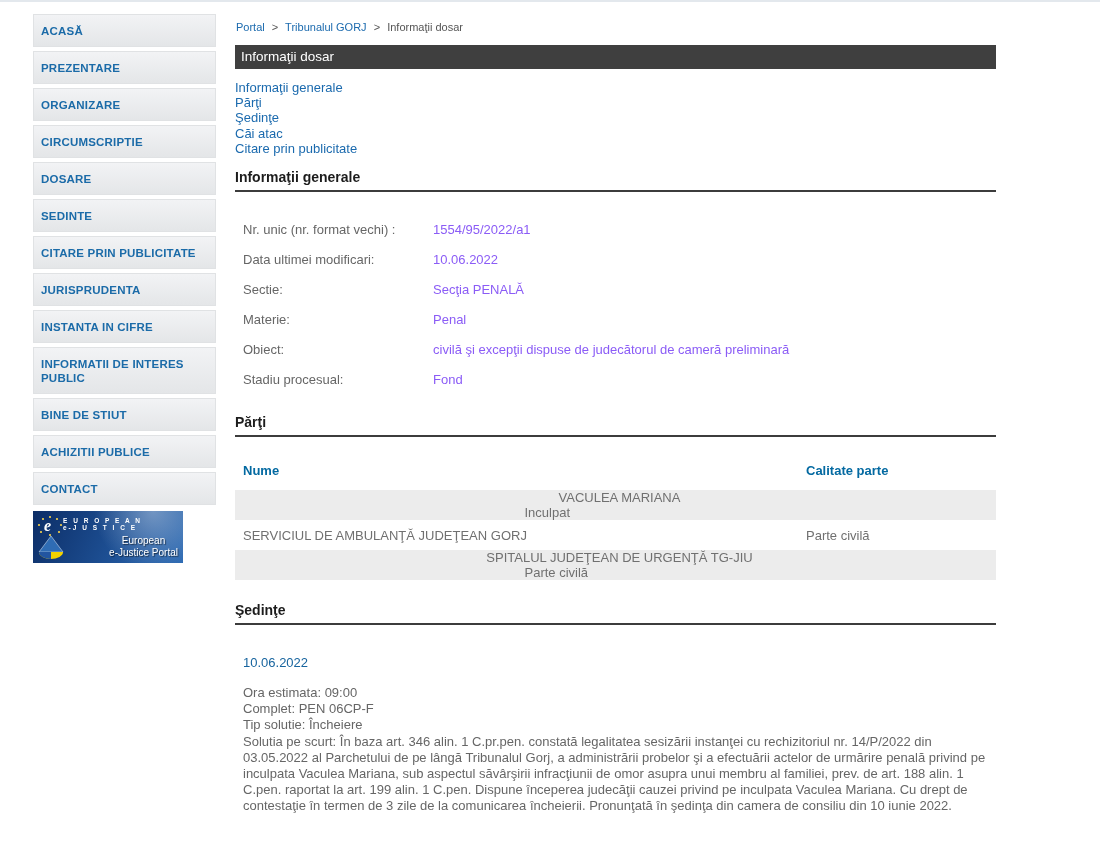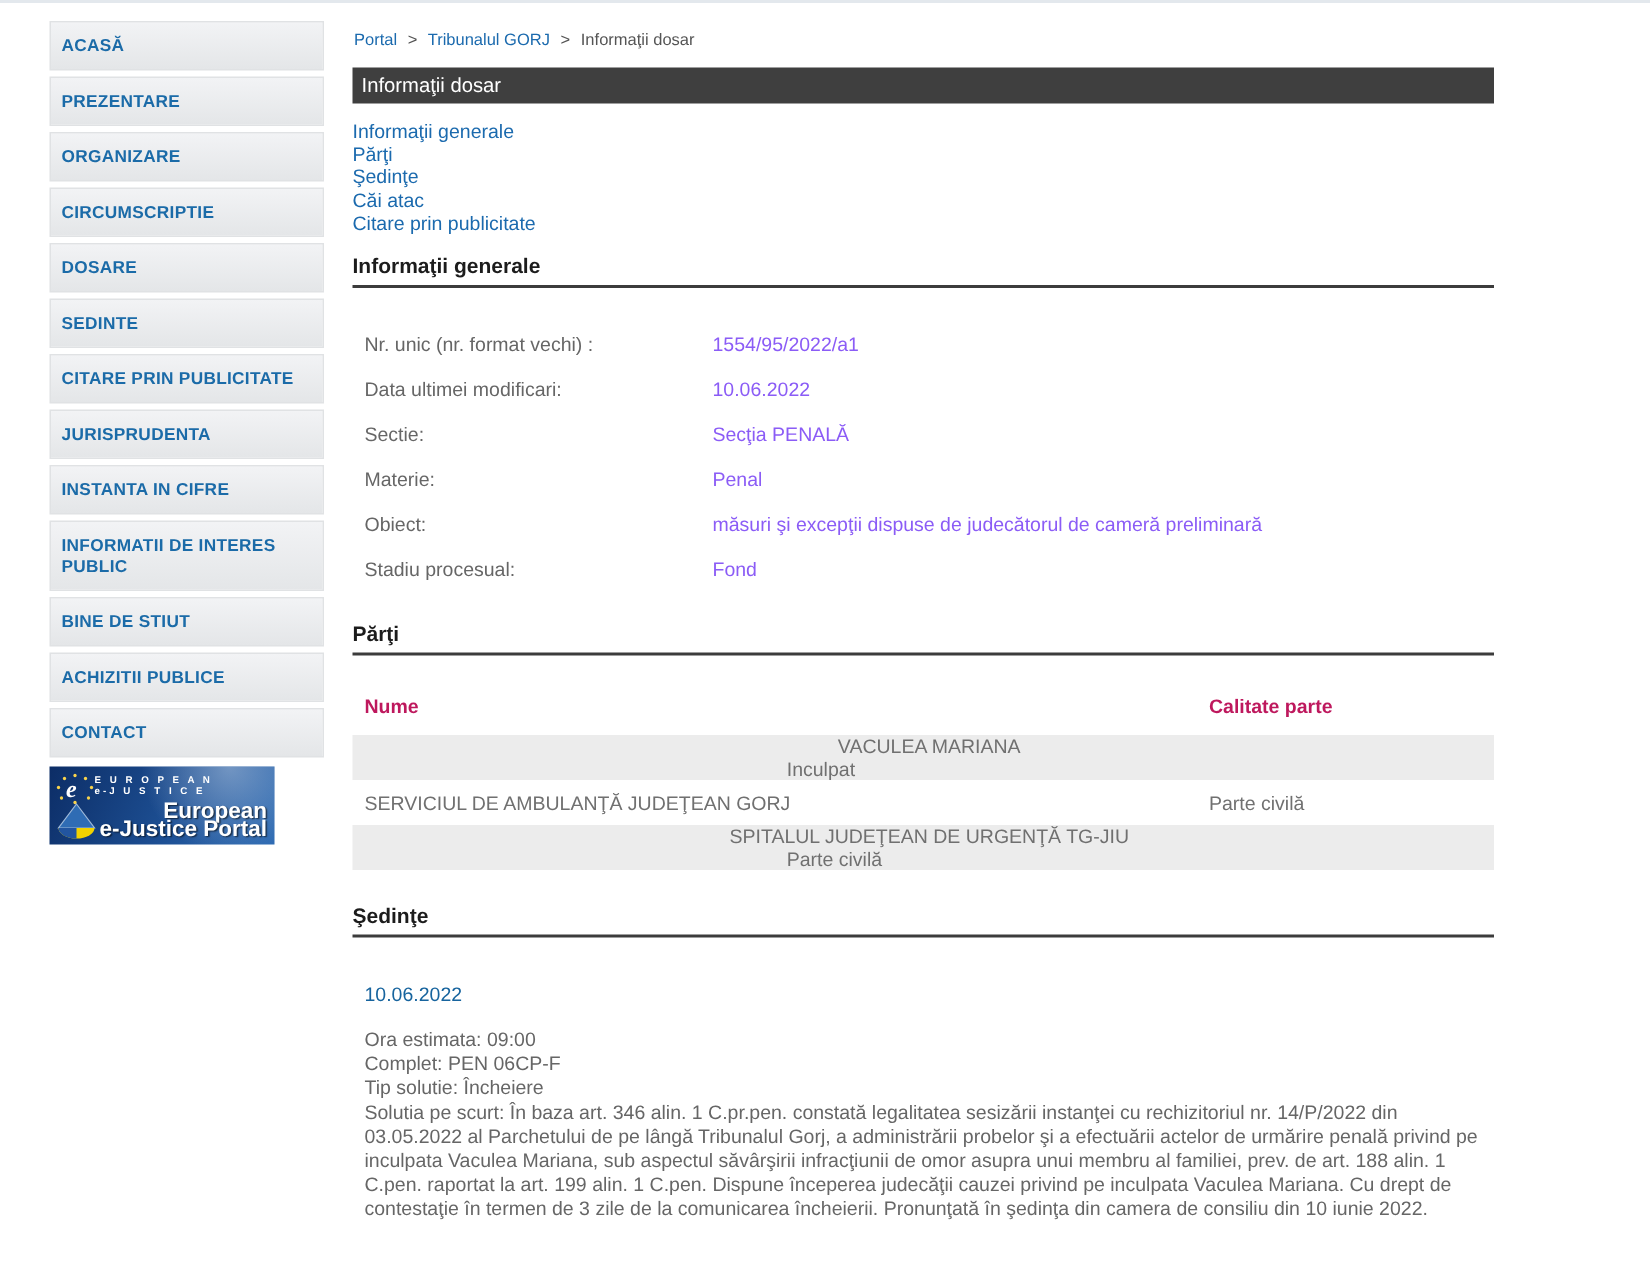--- a/index.html
+++ b/index.html
@@ -32,22 +32,22 @@
       linear-gradient(115deg, #0c2d66 0%, #1d4f93 55%, #2f6cb4 100%);
     overflow: hidden; cursor: pointer;
   }
   .ejustice-banner .logo-area { position: absolute; left: 4px; top: 3px; }
   .ejustice-banner .logo-text {
     position: absolute; left: 30px; top: 6px;
     color: #ffffff; font-size: 6.5px; font-weight: bold; letter-spacing: 2px;
     line-height: 7px; white-space: nowrap;
   }
   .ejustice-banner .caption {
-    position: absolute; right: 5px; bottom: 4px; text-align: right;
-    color: #ffffff; font-size: 15px; font-weight: bold; line-height: 12px;
+    position: absolute; right: 5px; bottom: 4px; text-align: center;
+    color: #ffffff; font-size: 10px; font-weight: normal; line-height: 12px;
     text-shadow: 1px 1px 1px rgba(0,0,0,0.6);
   }
 
   
   .main { width: 761px; }
   .breadcrumb { padding: 7px 0 12px 1px; font-size: 11px; color: #555; }
   .breadcrumb a { color: #1b6aae; text-decoration: none; cursor: pointer; }
   .breadcrumb .sep { color: #555; margin: 0 4px; }
 
   .title-bar {
@@ -61,27 +61,27 @@
     display: block; color: #1b6aae; text-decoration: none;
     font-size: 13px; line-height: 15.2px; cursor: pointer; width: max-content;
   }
 
   .section-heading {
     color: #1c1c1c; font-weight: bold; font-size: 14px;
     padding-bottom: 5px; border-bottom: 2px solid #3c3c3c;
   }
 
   .fields { padding: 22px 0 6px 0; }
-  .field-row { display: flex; height: 30px; align-items: center; padding-left: 8px; gap: 42px; }
+  .field-row { display: flex; height: 30px; align-items: center; padding-left: 8px; }
   .field-label { width: 190px; flex-shrink: 0; color: #666; }
   .field-value { color: #8b5cf6; }
 
   .parties-heading { margin-top: 14px; }
   .party-table { margin-top: 16px; margin-bottom: 4px; }
-  .party-header { display: flex; padding: 10px 0 12px 8px; color: #be185d; font-weight: bold; }
+  .party-header { display: flex; padding: 10px 0 12px 8px; color: #0369a1; font-weight: bold; }
   .party-header .col-name { flex: 1; }
   .party-header .col-role { width: 190px; flex-shrink: 0; }
   .party-row { display: flex; height: 30px; align-items: center; padding-left: 8px; color: #707070; }
   .party-row.shaded { background: #ececec; flex-direction: column; }
   .party-row .col-name { flex: 1; }
   .party-row .col-role { width: 190px; flex-shrink: 0; }
 
   .hearings-heading { margin-top: 22px; }
   .hearing-date {
     display: inline-block; margin: 30px 0 0 8px;
@@ -176,21 +176,21 @@
       <div class="field-row">
         <span class="field-label">Sectie:</span>
         <span class="field-value">Secţia PENALĂ</span>
       </div>
       <div class="field-row">
         <span class="field-label">Materie:</span>
         <span class="field-value">Penal</span>
       </div>
       <div class="field-row">
         <span class="field-label">Obiect:</span>
-        <span class="field-value">măsuri şi excepţii dispuse de judecătorul de cameră preliminară</span>
+        <span class="field-value">civilă şi excepţii dispuse de judecătorul de cameră preliminară</span>
       </div>
       <div class="field-row">
         <span class="field-label">Stadiu procesual:</span>
         <span class="field-value">Fond</span>
       </div>
     </div>
 
     
     <div class="section-heading parties-heading">Părţi</div>
     <div class="party-table">

